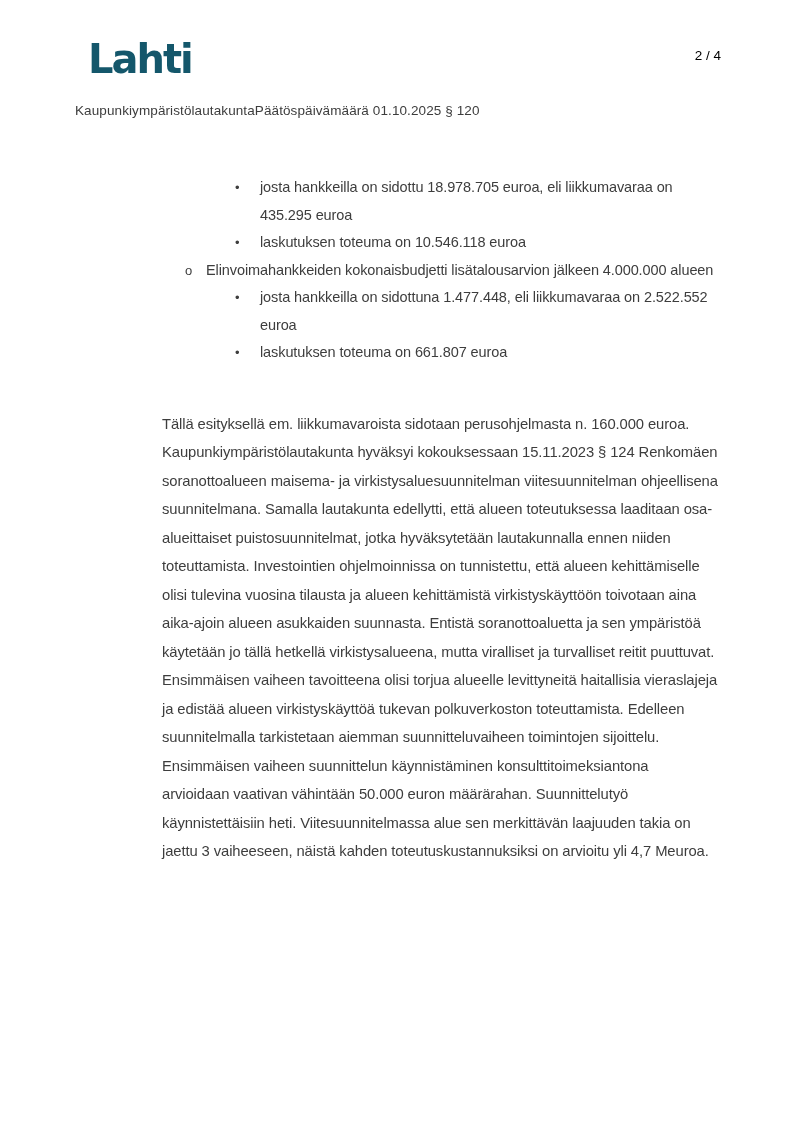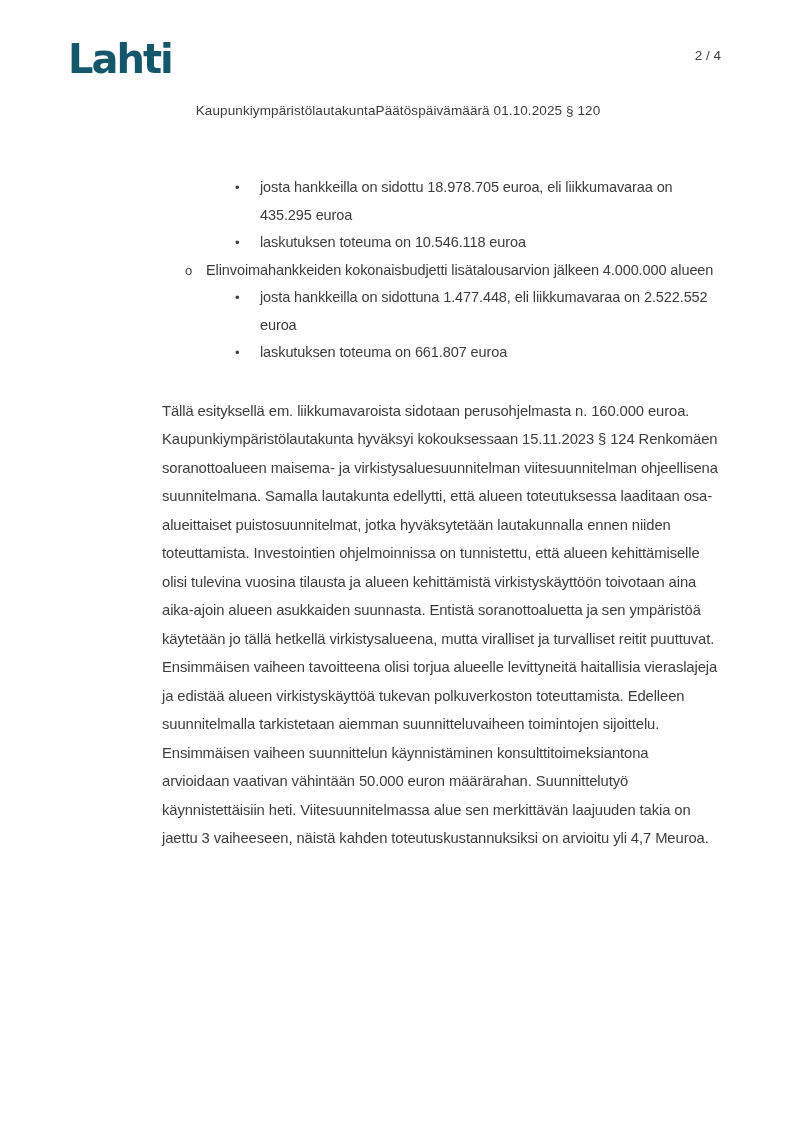--- a/index.html
+++ b/index.html
@@ -11,42 +11,42 @@
     position: relative;
     width: 793px;
     height: 1123px;
     background: #ffffff;
     font-family: "Liberation Sans", sans-serif;
     color: #3d3d3d;
     overflow: hidden;
   }
   .logo {
     position: absolute;
-    left: 68px;
+    left: 88px;
     top: 36px;
     font-size: 40px;
     font-weight: 800;
     letter-spacing: -2px;
     color: #14576B;
     font-family: "DejaVu Sans", sans-serif;
   }
   .page-number {
     position: absolute;
     right: 72px;
     top: 48px;
     font-size: 13.5px;
-    color: #404040;
+    color: #000000;
   }
   .header-row {
     position: absolute;
     left: 75px;
     right: 72px;
     top: 103px;
     display: flex;
-    justify-content: center;
+    justify-content: flex-start;
     font-size: 13.5px;
     color: #3d3d3d;
     letter-spacing: 0.1px;
   }
   .content {
     position: absolute;
     top: 174px;
     left: 0;
     right: 0;
   }
@@ -63,21 +63,21 @@
   }
   .li.l1 .marker { flex: 0 0 21px; font-size: 13px; }
   .li.l2 .marker { font-size: 13px; }
   .para {
     margin-left: 162px;
     width: 556px;
     font-size: 14.8px;
     line-height: 28.5px;
     letter-spacing: -0.1px;
   }
-  .para-first { margin-top: 30px; }
+  .para-first { margin-top: 43px; }
   .para + .para { }
 </style>
 </head>
 <body>
 
 <div class="page">
 
   <div class="logo">Lahti</div>
 
   <div class="page-number">2 / 4</div>

